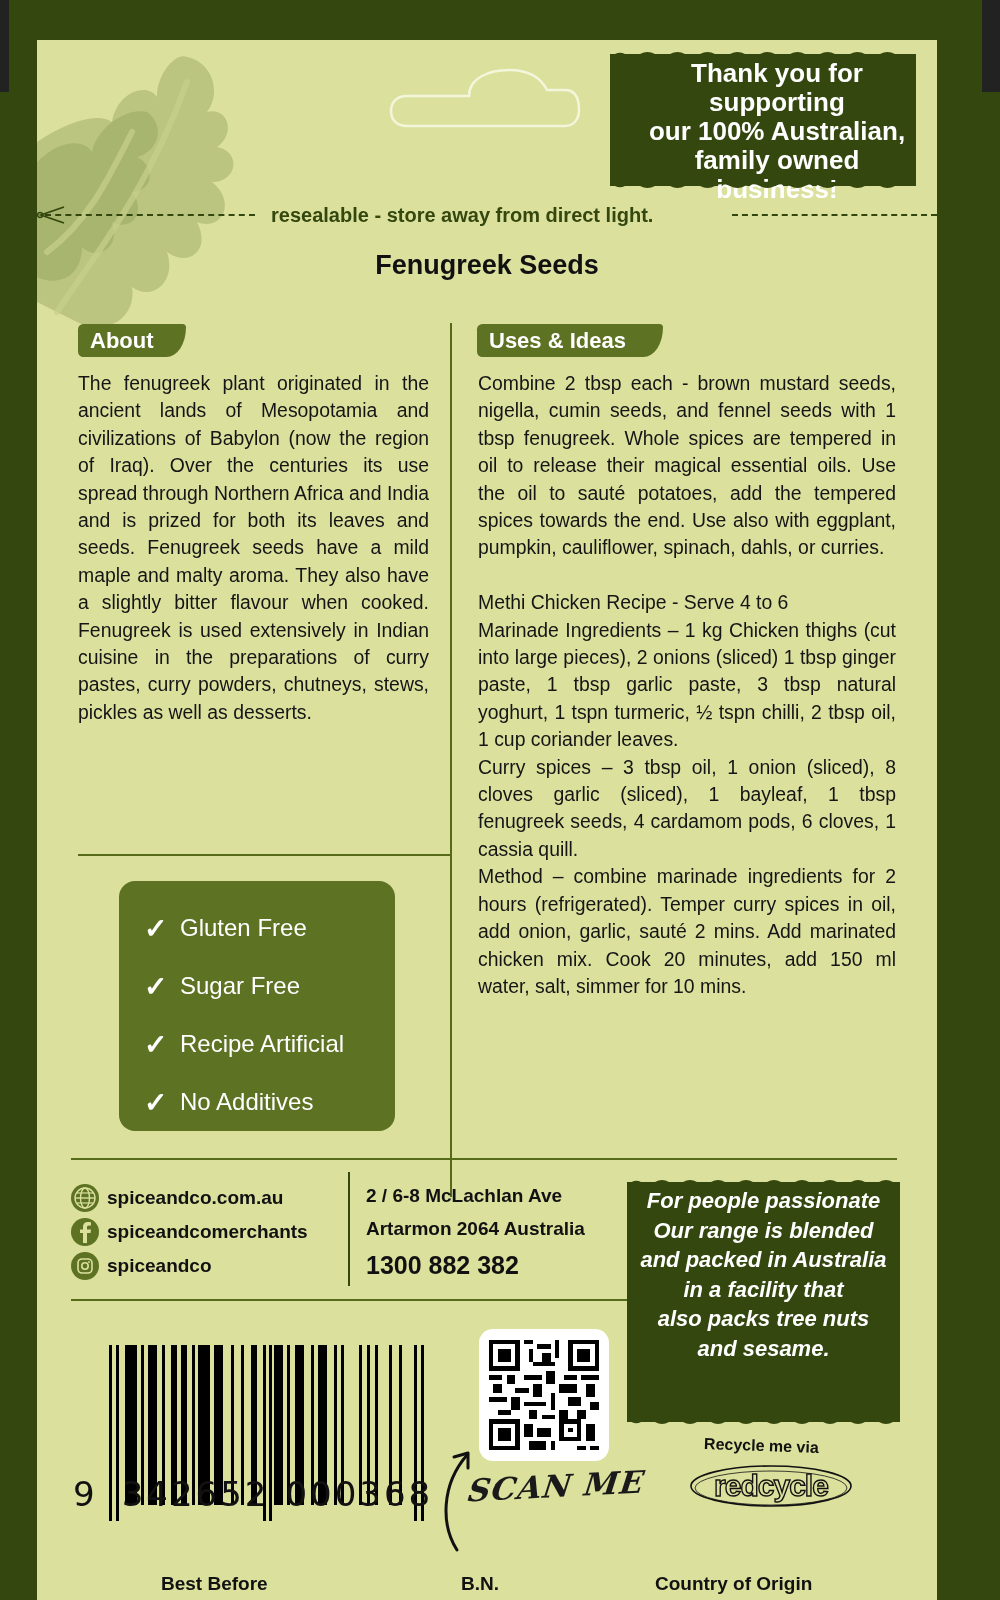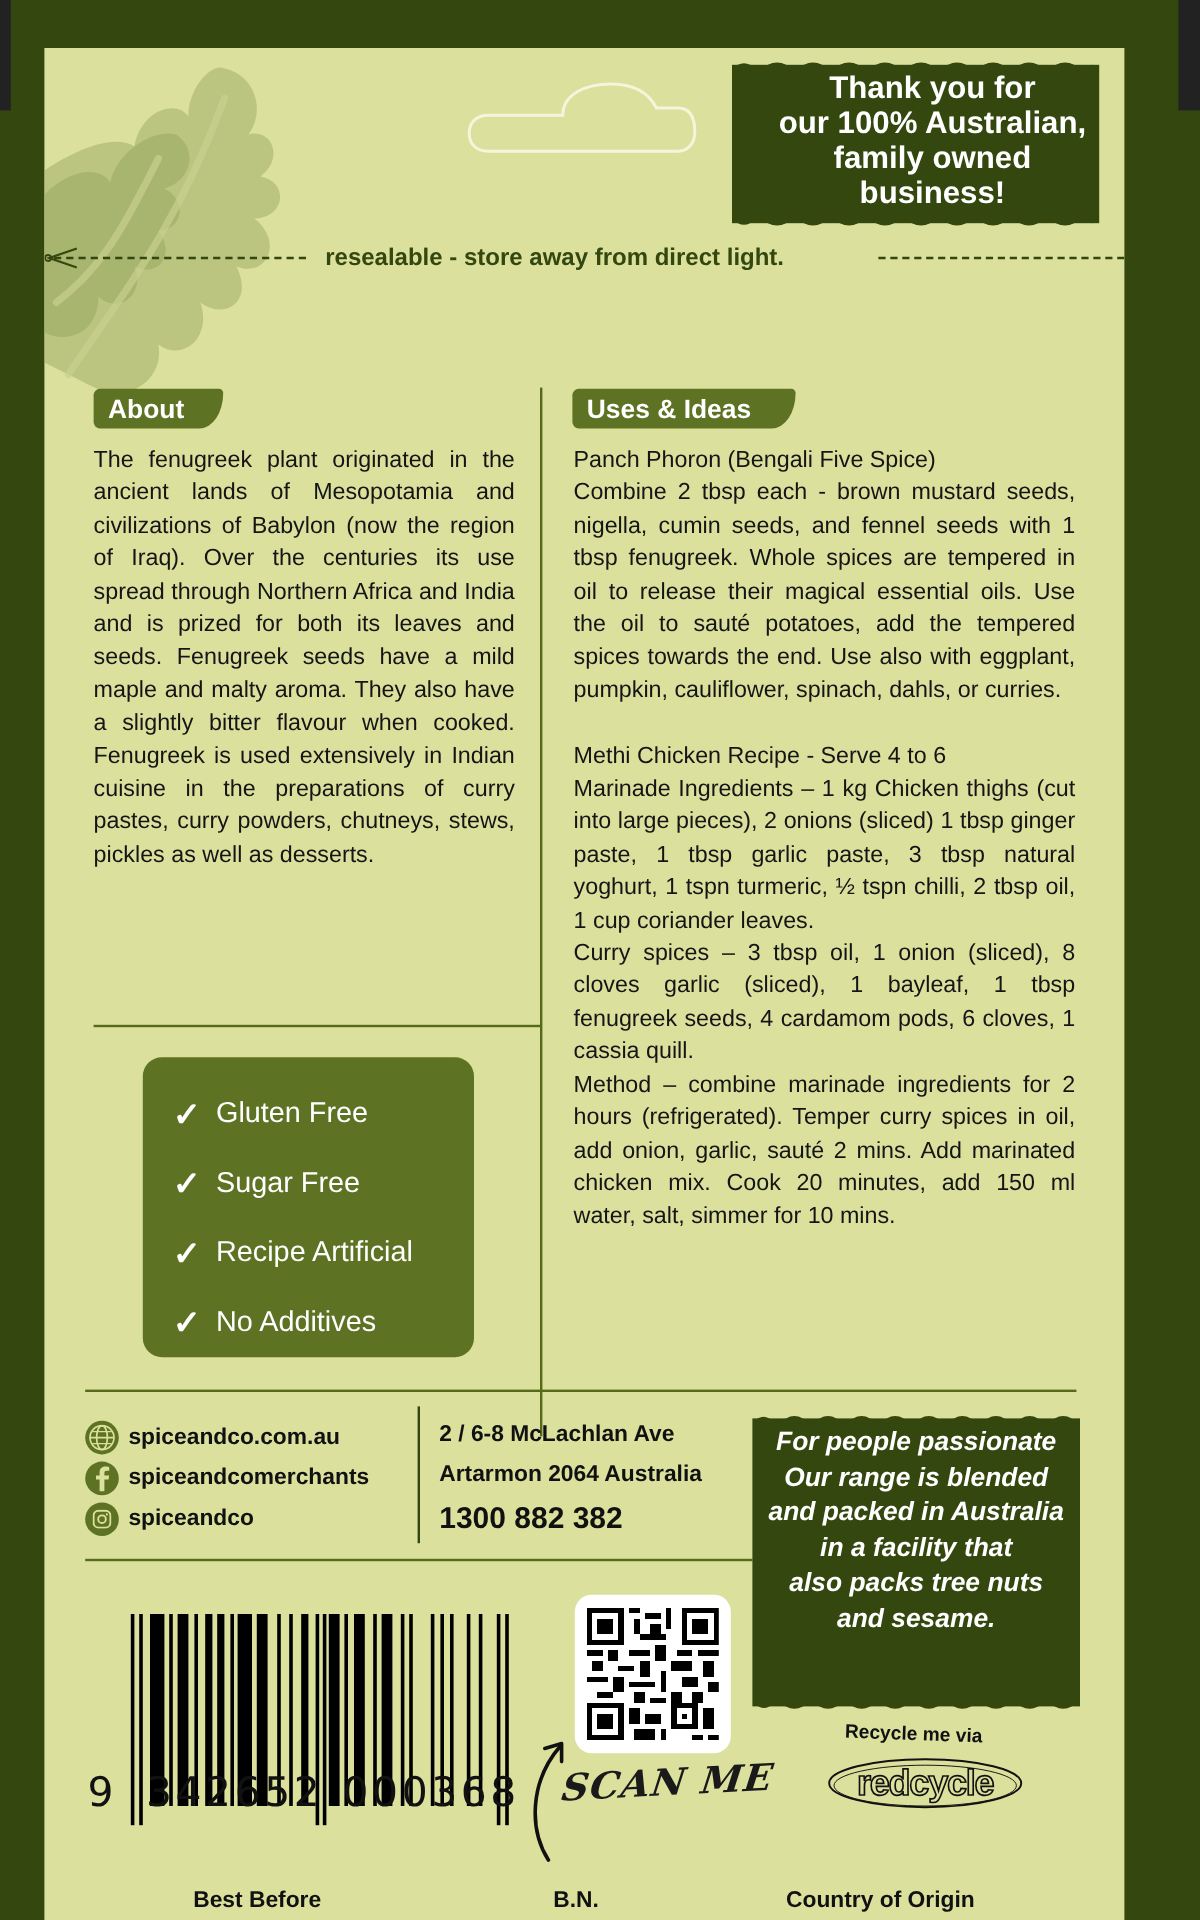--- a/index.html
+++ b/index.html
@@ -79,37 +79,39 @@
 
   <svg class="hang-hole" viewBox="0 0 192 60">
     <path d="M18 28 L80 28 C80 10 100 2 120 2 C140 2 152 10 158 22 L176 22 C186 22 190 30 190 42 C190 52 184 58 176 58 L18 58 C8 58 2 52 2 43 C2 34 8 28 18 28 Z" fill="none" stroke="#f4f6dc" stroke-width="2.5"></path>
   </svg>
 
   <div class="thanks-badge">
     <svg class="wave-top" viewBox="0 0 306 8" preserveAspectRatio="none">
         <path d="M0 8 Q7.5 0 15 4 T30 4 T45 4 T60 4 T75 4 T90 4 T105 4 T120 4 T135 4 T150 4 T165 4 T180 4 T195 4 T210 4 T225 4 T240 4 T255 4 T270 4 T285 4 T300 4 L306 8 Z" fill="#34470f"></path>
       </svg>
     <div class="line">Thank you for</div>
+    <div class="line">supporting</div>
     <div class="line">our 100% Australian,</div>
     <div class="line">family owned business!</div>
     <svg class="wave-bot" viewBox="0 0 306 8" preserveAspectRatio="none">
         <path d="M0 0 Q7.5 8 15 4 T30 4 T45 4 T60 4 T75 4 T90 4 T105 4 T120 4 T135 4 T150 4 T165 4 T180 4 T195 4 T210 4 T225 4 T240 4 T255 4 T270 4 T285 4 T300 4 L306 0 Z" fill="#34470f"></path>
       </svg>
   </div>
 
   <div class="tear-line">
     <svg class="scissors" viewBox="0 0 28 20">
       <path d="M27 2 L4 10 L27 18" fill="none" stroke="#33470f" stroke-width="1.8"></path>
       <circle cx="3" cy="10" r="2.5" fill="none" stroke="#33470f" stroke-width="1.5"></circle>
     </svg>
     <div class="tear-dash-left"></div>
     <span class="reseal-text">resealable - store away from direct light.</span>
     <div class="tear-dash-right"></div>
   </div>
 
+  <h1 class="product-title">Fenugreek Seeds</h1>
 
   <div class="vdivider"></div>
 
   <div class="section-tab tab-about">About</div>
   <p class="body-text about-text">The fenugreek plant originated in the ancient lands of Mesopotamia and civilizations of Babylon (now the region of Iraq). Over the centuries its use spread through Northern Africa and India and is prized for both its leaves and seeds. Fenugreek seeds have a mild maple and malty aroma. They also have a slightly bitter flavour when cooked. Fenugreek is used extensively in Indian cuisine in the preparations of curry pastes, curry powders, chutneys, stews, pickles as well as desserts.</p>
 
   <div class="hdivider" style="left:41px; top:814px; width:373px;"></div>
 
   <div class="claims-box">
     <div class="claim">
@@ -125,21 +127,20 @@
       <span>Recipe Artificial</span>
     </div>
     <div class="claim">
       <span class="check">✓</span>
       <span>No Additives</span>
     </div>
   </div>
 
   <div class="section-tab tab-uses">Uses &amp; Ideas</div>
   <div class="body-text uses-block">
-    <p>Panch Phoron (Bengali Five Spice)</p>
     <p>Combine 2 tbsp each - brown mustard seeds, nigella, cumin seeds, and fennel seeds with 1 tbsp fenugreek. Whole spices are tempered in oil to release their magical essential oils. Use the oil to sauté potatoes, add the tempered spices towards the end. Use also with eggplant, pumpkin, cauliflower, spinach, dahls, or curries.</p>
     <p class="gap">Methi Chicken Recipe - Serve 4 to 6</p>
     <p>Marinade Ingredients – 1 kg Chicken thighs (cut into large pieces), 2 onions (sliced) 1 tbsp ginger paste, 1 tbsp garlic paste, 3 tbsp natural yoghurt, 1 tspn turmeric, ½ tspn chilli, 2 tbsp oil, 1 cup coriander leaves.</p>
     <p>Curry spices – 3 tbsp oil, 1 onion (sliced), 8 cloves garlic (sliced), 1 bayleaf, 1 tbsp fenugreek seeds, 4 cardamom pods, 6 cloves, 1 cassia quill.</p>
     <p>Method – combine marinade ingredients for 2 hours (refrigerated). Temper curry spices in oil, add onion, garlic, sauté 2 mins. Add marinated chicken mix. Cook 20 minutes, add 150 ml water, salt, simmer for 10 mins.</p>
   </div>
 
   <div class="hdivider" style="left:34px; top:1118px; width:826px;"></div>
 
   <div class="contact-col">

